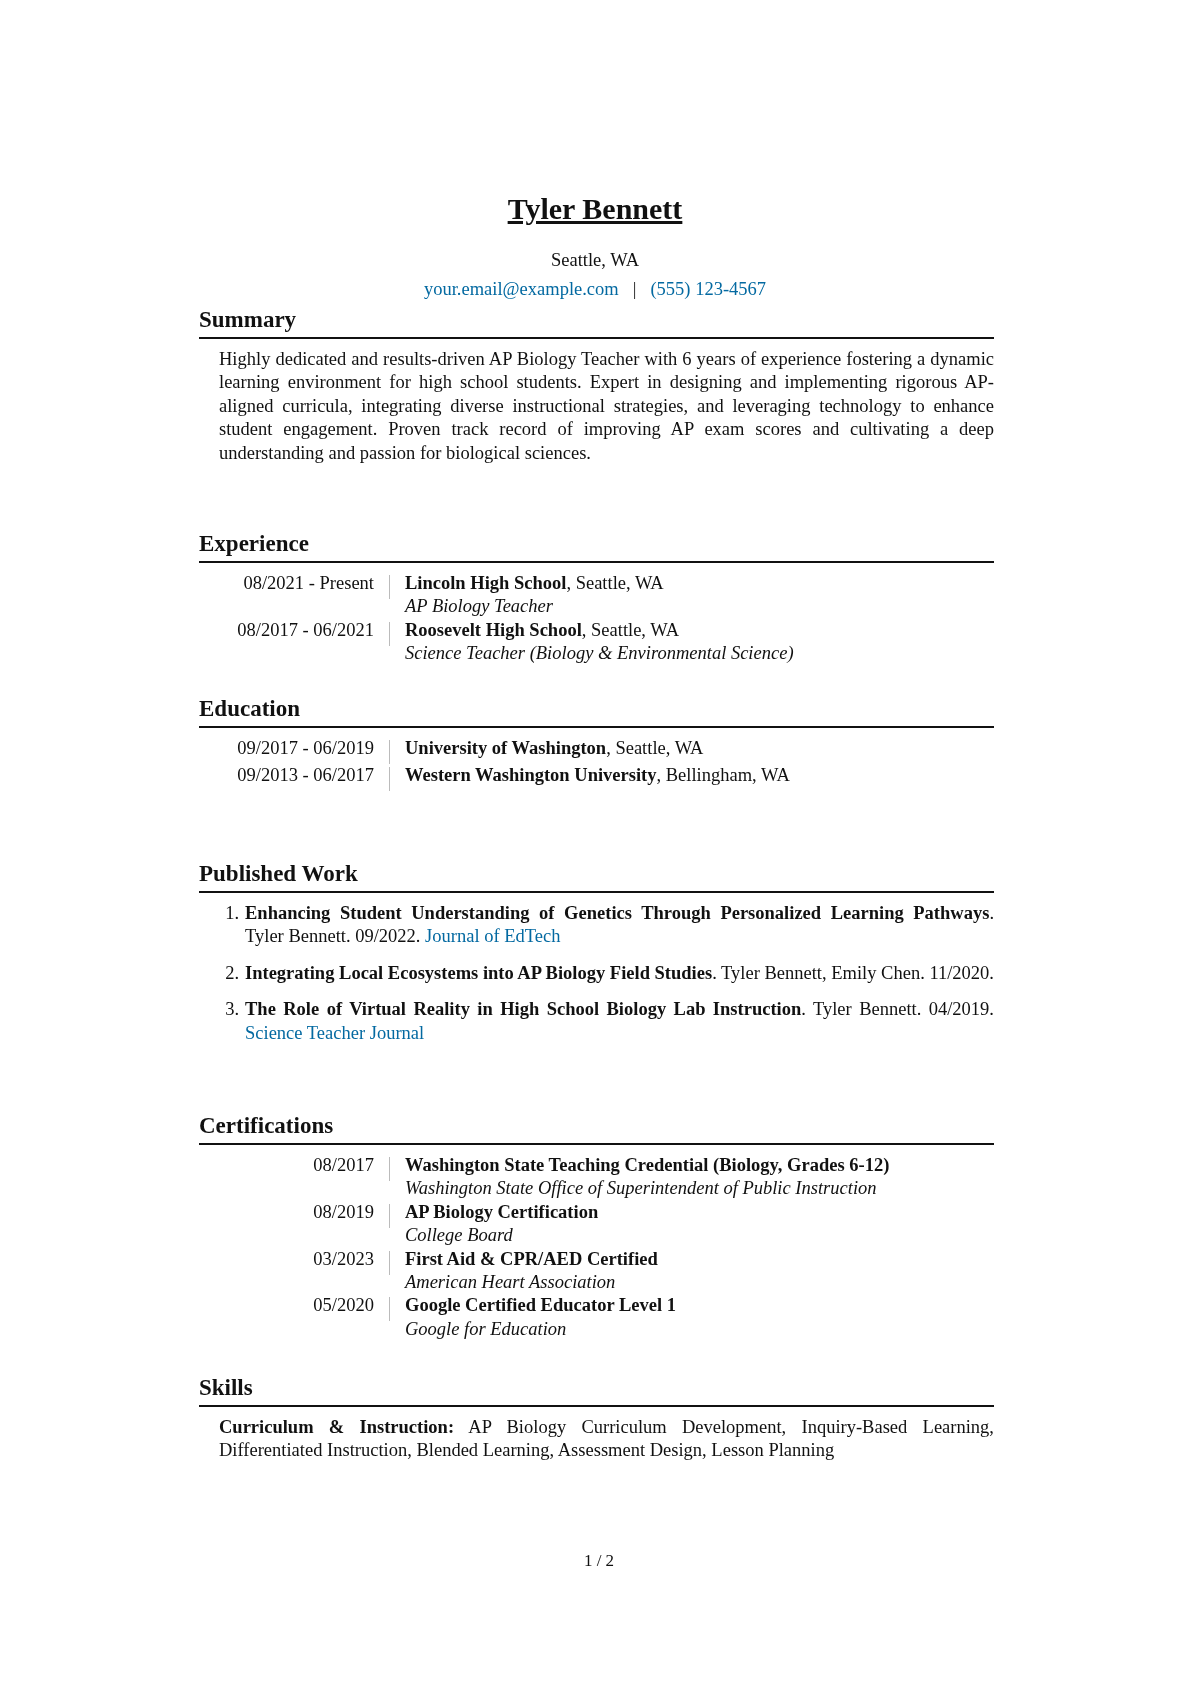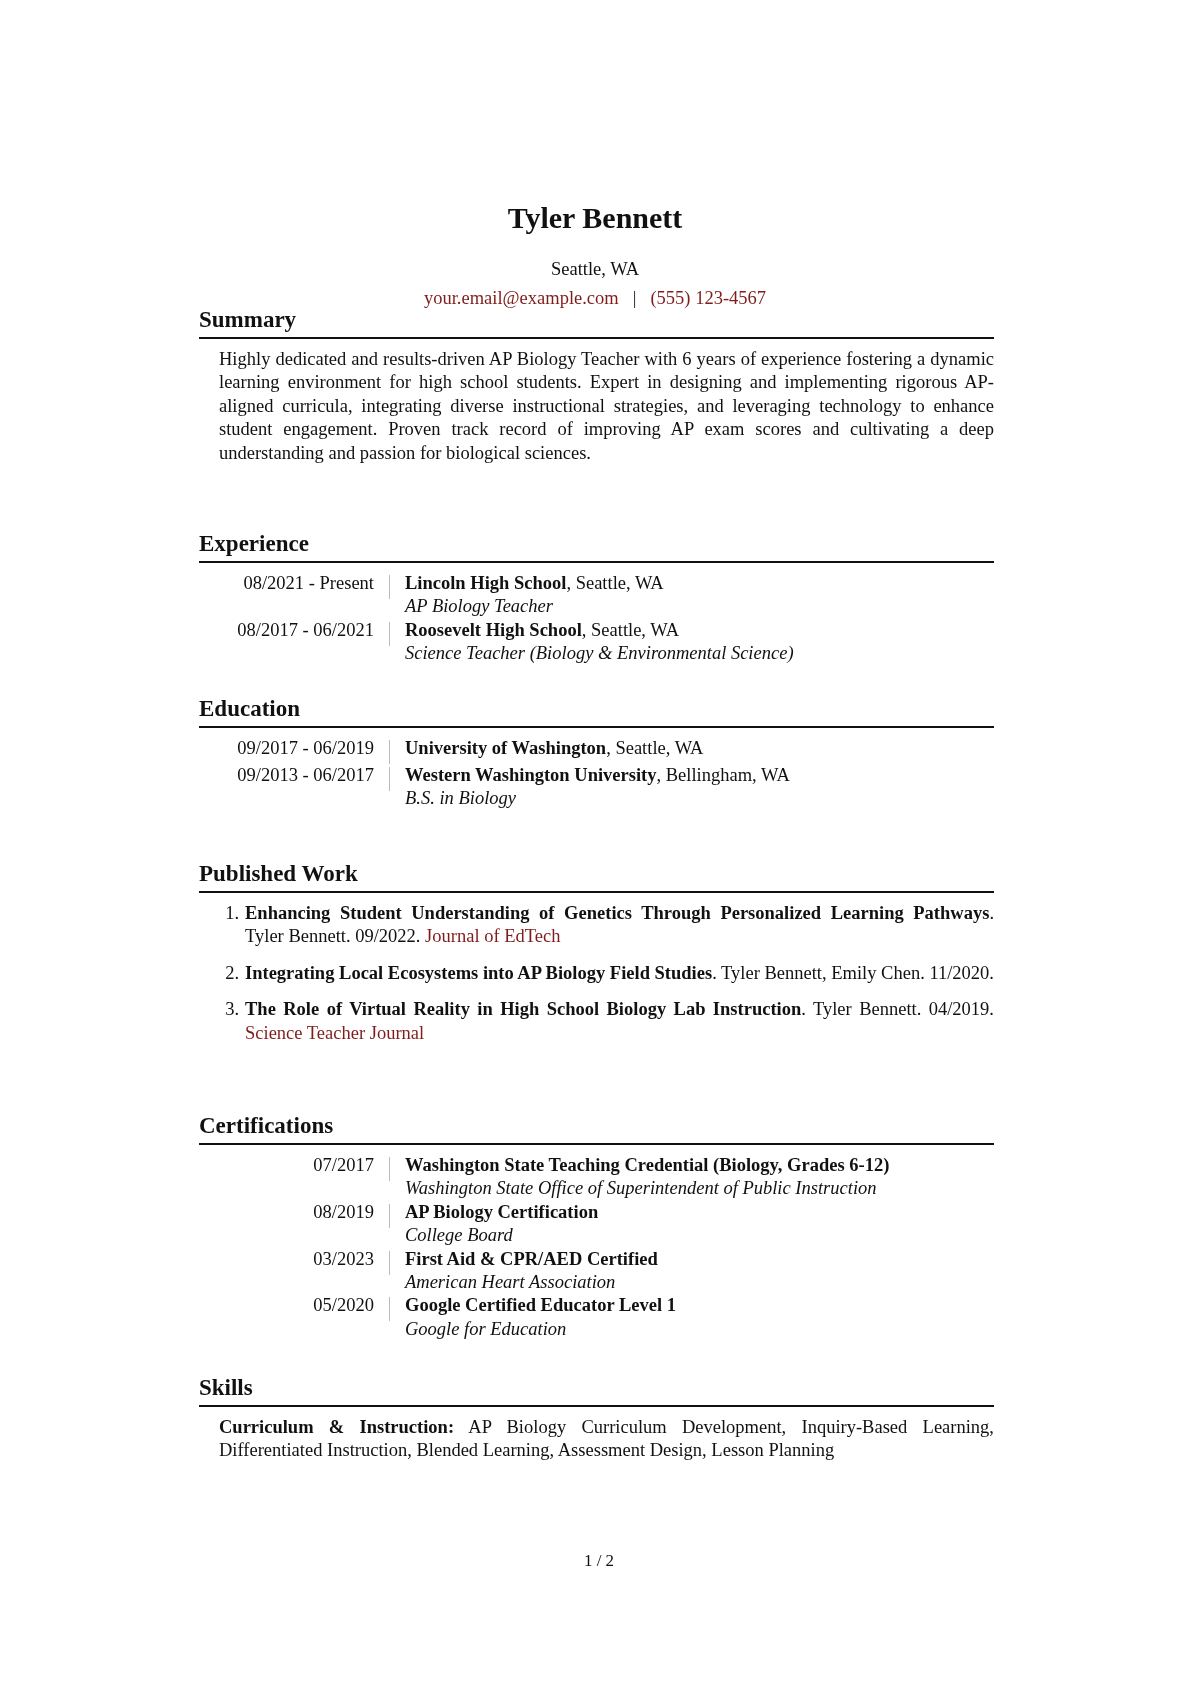--- a/index.html
+++ b/index.html
@@ -1,24 +1,24 @@
 <!DOCTYPE html>
 <html><head>
 <meta charset="utf-8">
 <style>
   html, body { margin: 0; padding: 0; background: #ffffff; }
   body {
     width: 1190px; height: 1683px; position: relative; overflow: hidden;
     font-family: "Liberation Serif", "DejaVu Serif", serif;
     color: #111111;
   }
-  a, .link { color: #7f1d1d; text-decoration: none; margin-top: 27px; }
+  a, .link { color: #0369a1; text-decoration: none; margin-top: 27px; }
 
   .header { position: absolute; left: 0; width: 1190px; top: 188px; text-align: center; }
-  .name { font-size: 30px; font-weight: bold; line-height: 36px; margin: 12px; }
+  .name { font-size: 30px; font-weight: bold; line-height: 36px; margin: 3px; text-decoration: underline; }
   .location { font-size: 18.5px; line-height: 24px; margin-top: 21px; }
   .contact { font-size: 18.5px; line-height: 24px; margin-top: 5px; }
   .contact .sep { color: #222; margin: 0 14px; }
 
   .section-title {
     font-size: 23px; line-height: 28px; margin: 0; padding-bottom: 3px;
     border-bottom: 2.3px solid #111;
   }
   .sec { position: absolute; left: 199px; width: 795px; }
 
@@ -97,21 +97,20 @@
       <div class="bar"></div>
       <div class="body">
         <div><span class="org">University of Washington</span><span>, Seattle, WA</span></div>
       </div>
     </div>
     <div class="entry">
       <div class="date">09/2013 - 06/2017</div>
       <div class="bar"></div>
       <div class="body">
         <div><span class="org">Western Washington University</span><span>, Bellingham, WA</span></div>
-        <div class="role">B.S. in Biology</div>
       </div>
     </div>
   </div>
 </div>
 
 <div class="sec" style="top:860px;">
   <h2 class="section-title">Published Work</h2>
   <ol class="pubs">
     <li>
       <span class="num">1.</span>
@@ -125,21 +124,21 @@
       <span class="num">3.</span>
       <span class="txt"><span class="ptitle">The Role of Virtual Reality in High School Biology Lab Instruction</span><span>. Tyler Bennett. 04/2019. </span><a class="link">Science Teacher Journal</a></span>
     </li>
   </ol>
 </div>
 
 <div class="sec certs" style="top:1112px;">
   <h2 class="section-title">Certifications</h2>
   <div class="entries">
     <div class="entry">
-      <div class="date">07/2017</div>
+      <div class="date">08/2017</div>
       <div class="bar"></div>
       <div class="body">
         <div class="org">Washington State Teaching Credential (Biology, Grades 6-12)</div>
         <div class="role">Washington State Office of Superintendent of Public Instruction</div>
       </div>
     </div>
     <div class="entry">
       <div class="date">08/2019</div>
       <div class="bar"></div>
       <div class="body">

